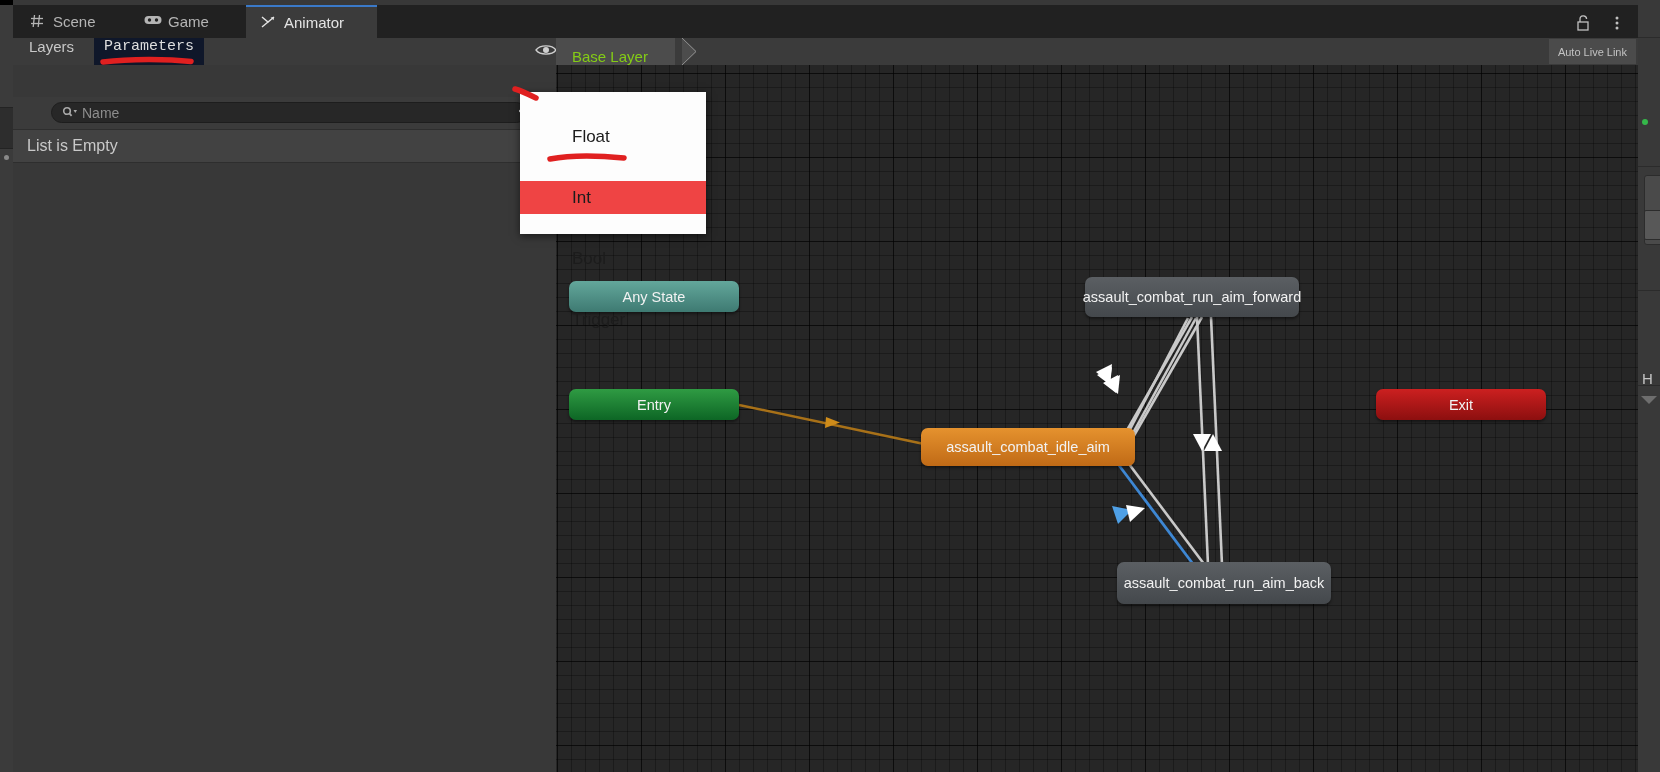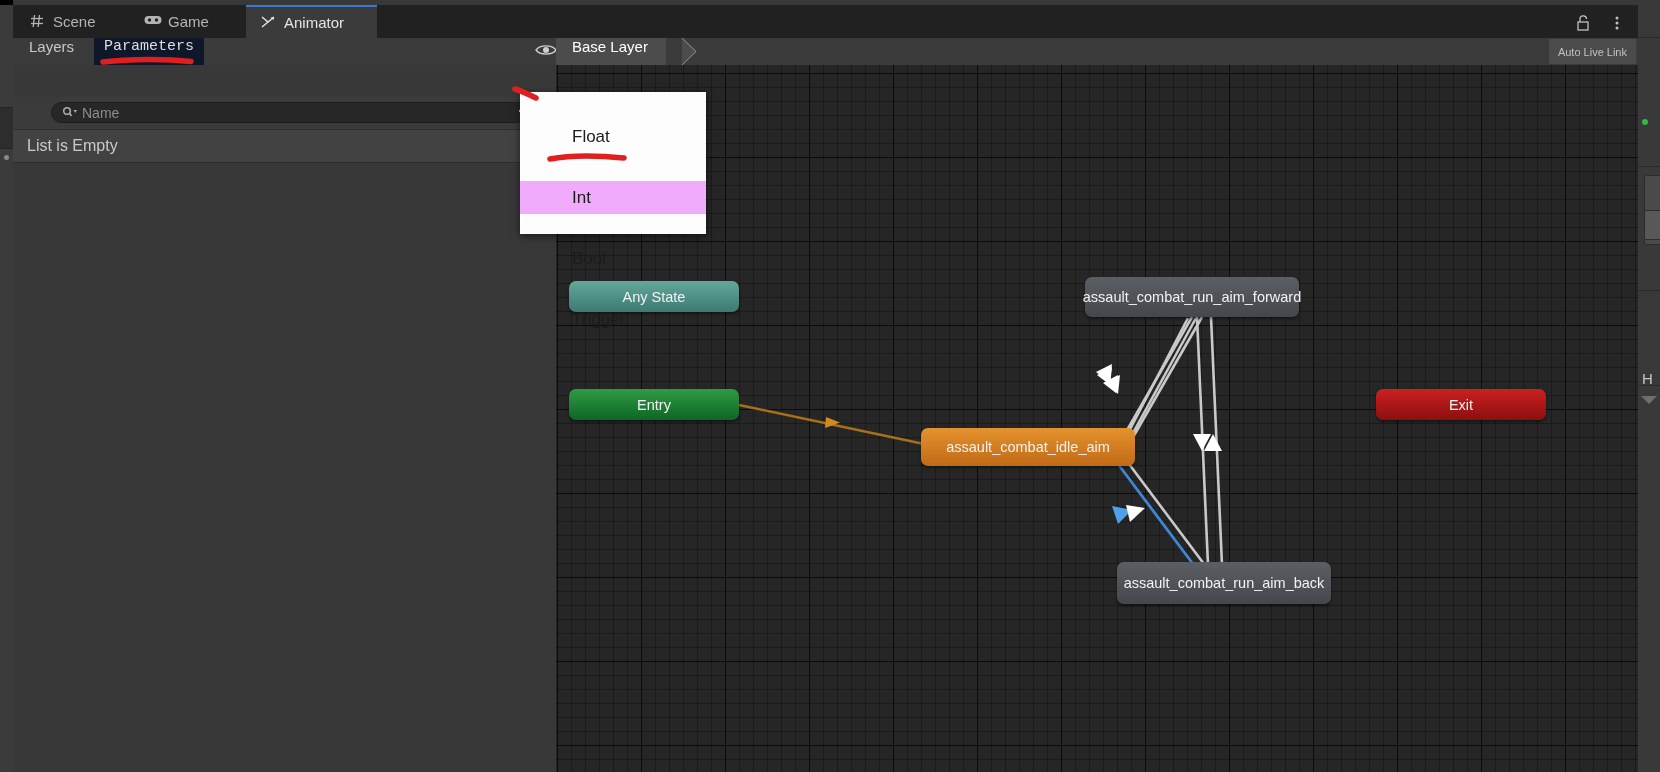--- a/index.html
+++ b/index.html
@@ -65,22 +65,22 @@
   .subbar { position: absolute; left: 0; top: 38px; width: 1625px; height: 27px; background: #3b3b3b; }
 
   .ptab { position: absolute; top: 0; height: 27px; display:flex; align-items:flex-start;
           padding: 0 10px; font-size: 15px; color:#c8c8c8; cursor:default; }
   .ptab.sel { background: #0f172a; color:#dedede;font-family:Liberation Mono, monospace; }
 
   .eye-wrap { position:absolute; left: 512px; top: 0; width: 42px; height: 27px;
               display:flex; align-items:center; justify-content:center; }
 
   .crumb-strip { position: absolute; left: 543px; top: 0; height: 27px; width: 862px; }
-  .crumb { position:absolute; left:0; top:0; height:27px; padding:0 18px 0 16px;
-           background:#4c4c4c; color:#ffffff; font-size:15px; display:flex; align-items:flex-start; }
+  .crumb { position:absolute; left:0; top:0; height:27px; padding:0 27px 0 16px;
+           background:#4c4c4c; color:#84cc16; font-size:15px; display:flex; align-items:flex-end; }
   .crumb-arrow { position:absolute; left:126px; top:0; width:22px; height:27px; overflow:hidden; }
 
   .alive { position:absolute; right: 2px; top: 1px; height: 25px; padding: 0 9px;
            background:#4b4b4b; color:#c2c2c2; font-size:11px; display:flex; align-items:center; }
 
   
   .leftpanel { position: absolute; left: 0; top: 65px; width: 542px; height: 707px; background: #383838;
                border-right: 1px solid #242424; margin-top: 32px; }
   .searchrow { position:absolute; left:0; top:0; width:542px; height:32px; background:#3b3b3b; }
   .searchbox { position:absolute; left: 38px; top: 5px; width: 476px; height: 21px;
@@ -115,21 +115,21 @@
   .node.entry    { background: linear-gradient(#2f9b43, #0d6625); }
   .node.exit     { background: linear-gradient(#cc2020, #8c0f0f); }
   .node.orange   { background: linear-gradient(#e5922e, #c06a16); }
   .node.grey     { background: linear-gradient(#5b5f63, #44484c); }
 
   
   .menu { position:absolute; left: 507px; top: 92px; width: 186px; height: 142px;
           background:#fdfdfd; box-shadow: 0 2px 8px rgba(0,0,0,0.55); z-index: 50; }
   .menu-item { height: 33px; display:flex; align-items:center; padding-left: 52px;
                font-size:17px; color:#1c1c1c;margin-top:28px; }
-  .menu-item.hi { background:#f0abfc; }
+  .menu-item.hi { background:#ef4444; }
 
   
   .annot { position:absolute; z-index: 60; pointer-events:none; }
 </style>
 </head>
 <body>
 
 <div id="root">
 
   <div class="edge-sliver-left">

